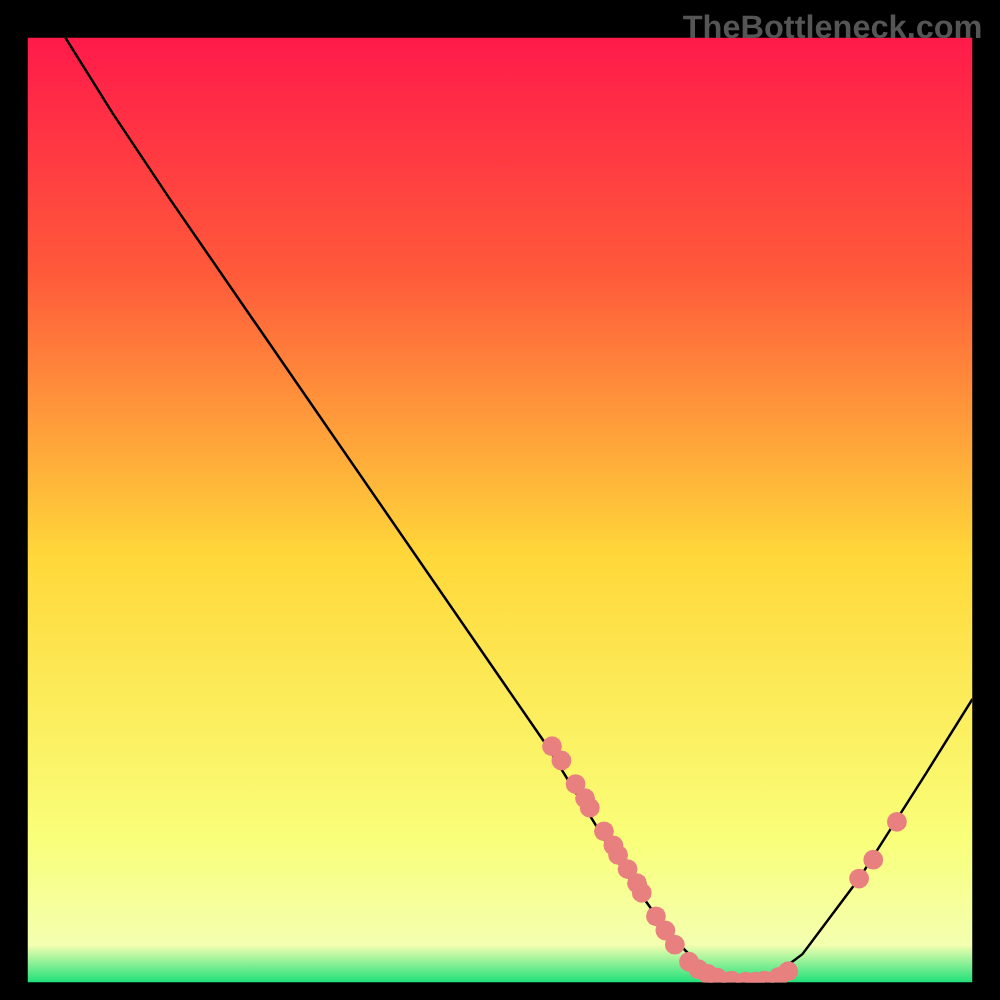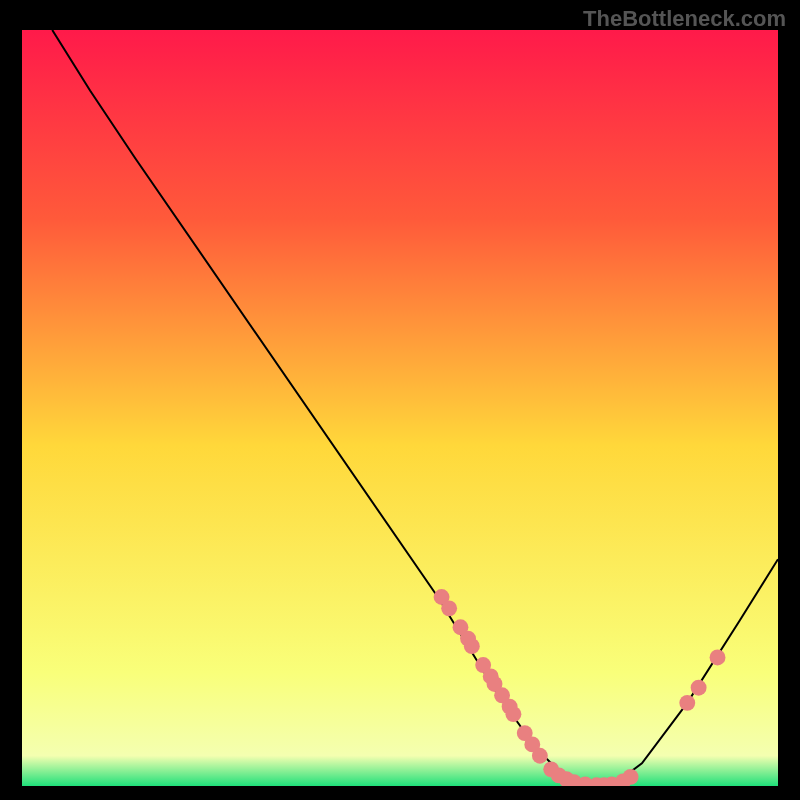--- a/index.html
+++ b/index.html
@@ -9,21 +9,21 @@
     width: 800px;
     height: 800px;
     position: relative;
     font-family: Arial, sans-serif;
   }
   .watermark {
     position: absolute;
     top: 6px;
     right: 14px;
     color: #555;
-    font-size: 22px;
+    font-size: 26px;
     font-weight: bold;
     z-index: 10;
   }
   .outer {
     position: absolute;
     left: 22px;
     top: 30px;
     width: 756px;
     height: 756px;
     background: #000;

